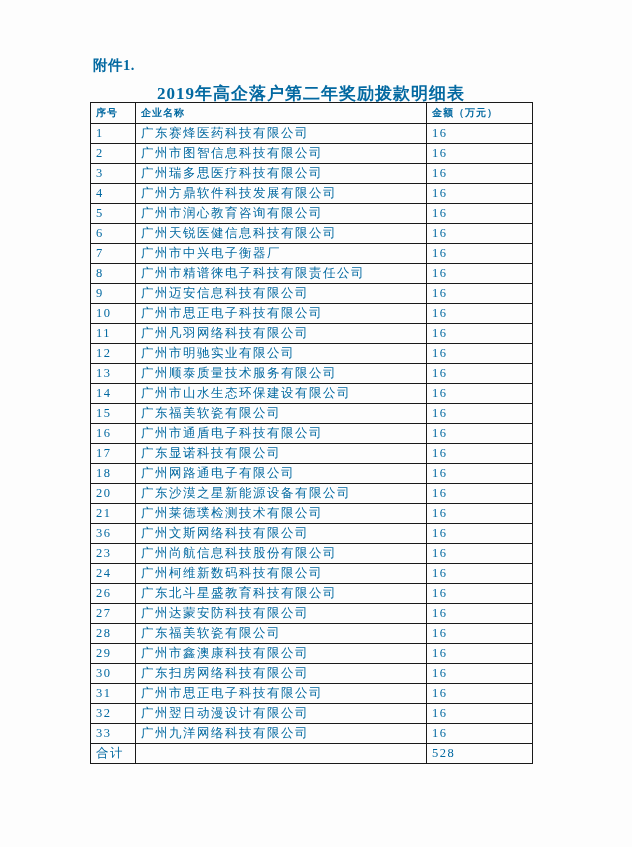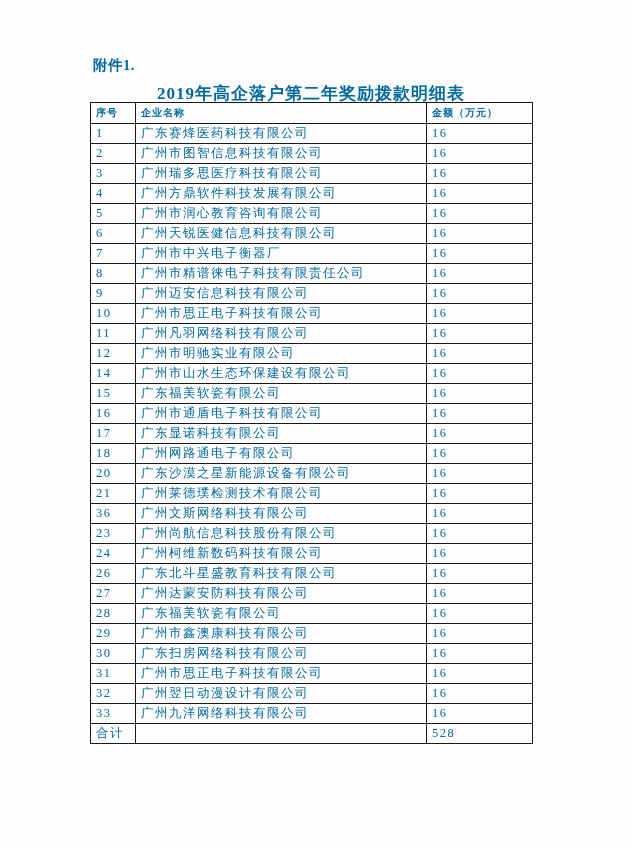--- a/index.html
+++ b/index.html
@@ -143,20 +143,25 @@
           <td class="num">11</td>
           <td>广州凡羽网络科技有限公司</td>
           <td class="num">16</td>
         </tr>
         <tr>
           <td class="num">12</td>
           <td>广州市明驰实业有限公司</td>
           <td class="num">16</td>
         </tr>
         <tr>
+          <td class="num">13</td>
+          <td>广州顺泰质量技术服务有限公司</td>
+          <td class="num">16</td>
+        </tr>
+        <tr>
           <td class="num">14</td>
           <td>广州市山水生态环保建设有限公司</td>
           <td class="num">16</td>
         </tr>
         <tr>
           <td class="num">15</td>
           <td>广东福美软瓷有限公司</td>
           <td class="num">16</td>
         </tr>
         <tr>

